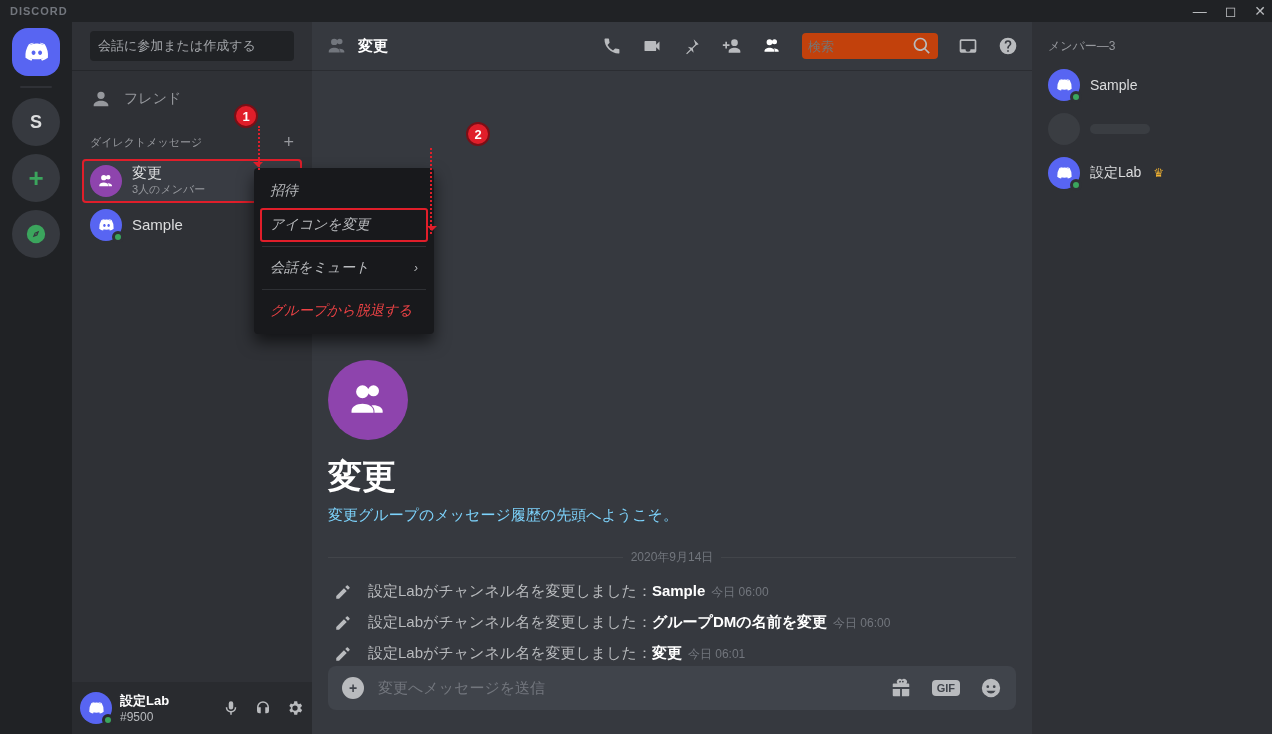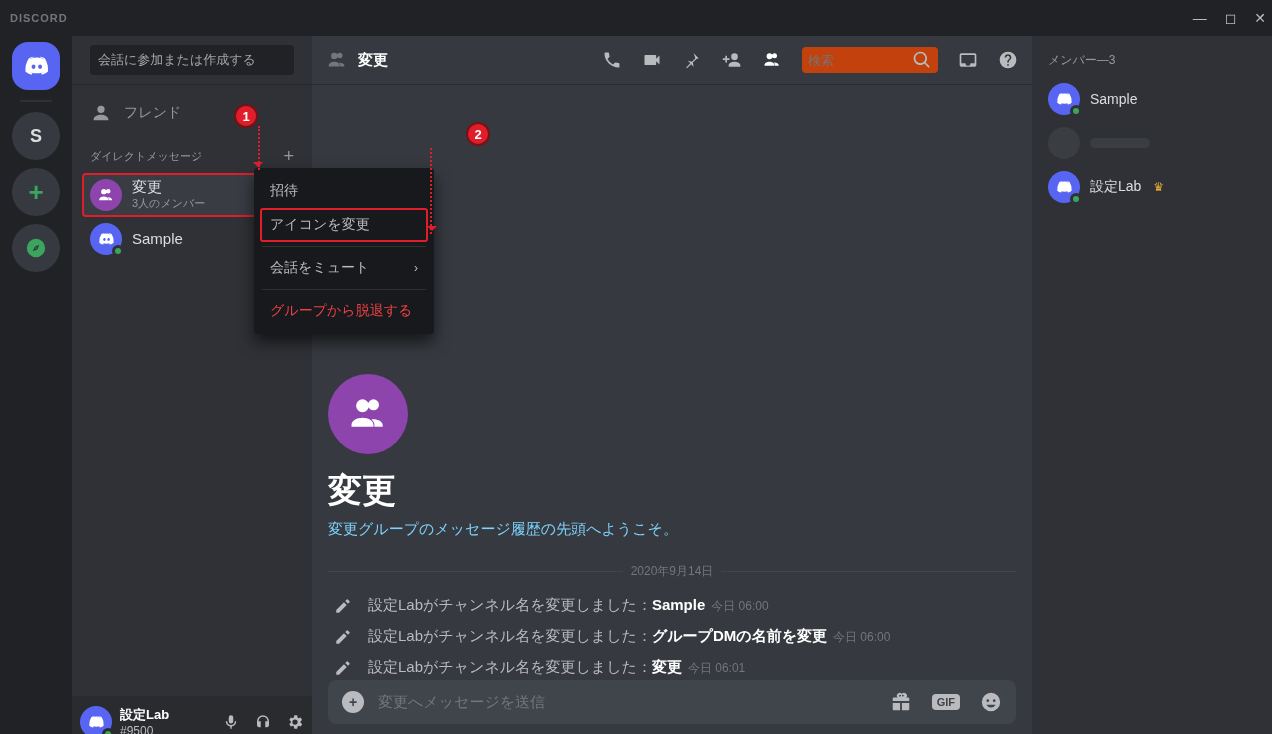--- a/index.html
+++ b/index.html
@@ -1,18 +1,18 @@
 <!DOCTYPE html>
 <html><head>
 <meta charset="utf-8">
 <style>
   * { box-sizing: border-box; margin: 0; padding: 0; font-family: "Hiragino Sans", "Yu Gothic", "Meiryo", sans-serif; }
   body { width: 1272px; height: 734px; background: #202225; overflow: hidden; color: #dcddde; font-size: 14px; position: relative; }
 
-  .titlebar { height: 36px; background: #202225; display: flex; align-items: center; justify-content: space-between; padding: 0 6px; }
+  .titlebar { height: 22px; background: #202225; display: flex; align-items: center; justify-content: space-between; padding: 0 6px; }
   .titlebar .brand { font-size: 11px; font-weight: 800; letter-spacing: 1px; color: #72767d; margin-left: 4px; }
   .titlebar .winbtns { display: flex; gap: 18px; color: #b9bbbe; }
   .titlebar .winbtns span { cursor: pointer; }
 
   .app { display: flex; height: 712px; }
 
   
   .rail { width: 72px; background: #202225; display: flex; flex-direction: column; align-items: center; padding-top: 6px; gap: 8px; }
   .pill { width: 48px; height: 48px; border-radius: 16px; display: flex; align-items: center; justify-content: center; font-weight: 600; cursor: pointer; }
   .pill.home { background: #5865f2; border-radius: 16px; }
@@ -89,21 +89,21 @@
   .members .hdr { color:#96989d; font-size:12px; padding: 0 8px 8px 8px; }
   .members .m { display:flex; align-items:center; gap:10px; padding:6px 8px; border-radius:4px; cursor:pointer; }
   .members .m .avatar { width:32px; height:32px; border-radius:50%; background:#5865f2; display:flex; align-items:center; justify-content:center; position:relative; }
   .members .m .avatar .dot { position:absolute; right:-2px; bottom:-2px; width:12px; height:12px; border-radius:50%; background:#3ba55d; border:3px solid #2f3136; }
   .members .m .nm { color:#dcddde; }
   .members .m.placeholder .nm { width:60px; height:10px; background:#3a3d42; border-radius:5px; }
   .members .m.placeholder .avatar { background:#3a3d42; }
   .crown { color:#f0b232; margin-left:2px; font-size:12px; }
 
   
-  .ctxmenu { position:absolute; top:168px; left:254px; width:180px; background:#18191c; border-radius:4px; padding:6px; box-shadow:0 8px 16px rgba(0,0,0,.6); z-index:50; }
+  .ctxmenu { position:absolute; top:168px; left:254px; width:180px; background:#18191c; border-radius:4px; padding:6px; box-shadow:0 8px 16px rgba(0,0,0,.6); z-index:50;font-style:italic; }
   .ctxmenu .mi { padding:8px 10px; font-size:14px; color:#b9bbbe; border-radius:3px; cursor:pointer; display:flex; align-items:center; justify-content:space-between; }
   .ctxmenu .mi.sel { outline:2px solid #e01e2a; outline-offset:-2px; }
   .ctxmenu .mi.danger { color:#ed4245; }
   .ctxmenu hr { border:none; border-top:1px solid #2e3034; margin:4px 2px; }
   .ctxmenu .chev { color:#b9bbbe; font-size:12px; }
 
   
   .bubble { position:absolute; width:24px; height:24px; border-radius:50%; background:#e01e2a; color:#fff; font-size:13px; font-weight:700; display:flex; align-items:center; justify-content:center; z-index:60; border:2px solid #7a0f16; }
   .arrow1 { position:absolute; top:126px; left:236px; width:24px; height:44px; border-right:2px dotted #e01e2a; border-top:none; z-index:55; }
   .arrow1::after { content:""; position:absolute; right:-5px; bottom:-2px; border:5px solid transparent; border-top-color:#e01e2a; }

